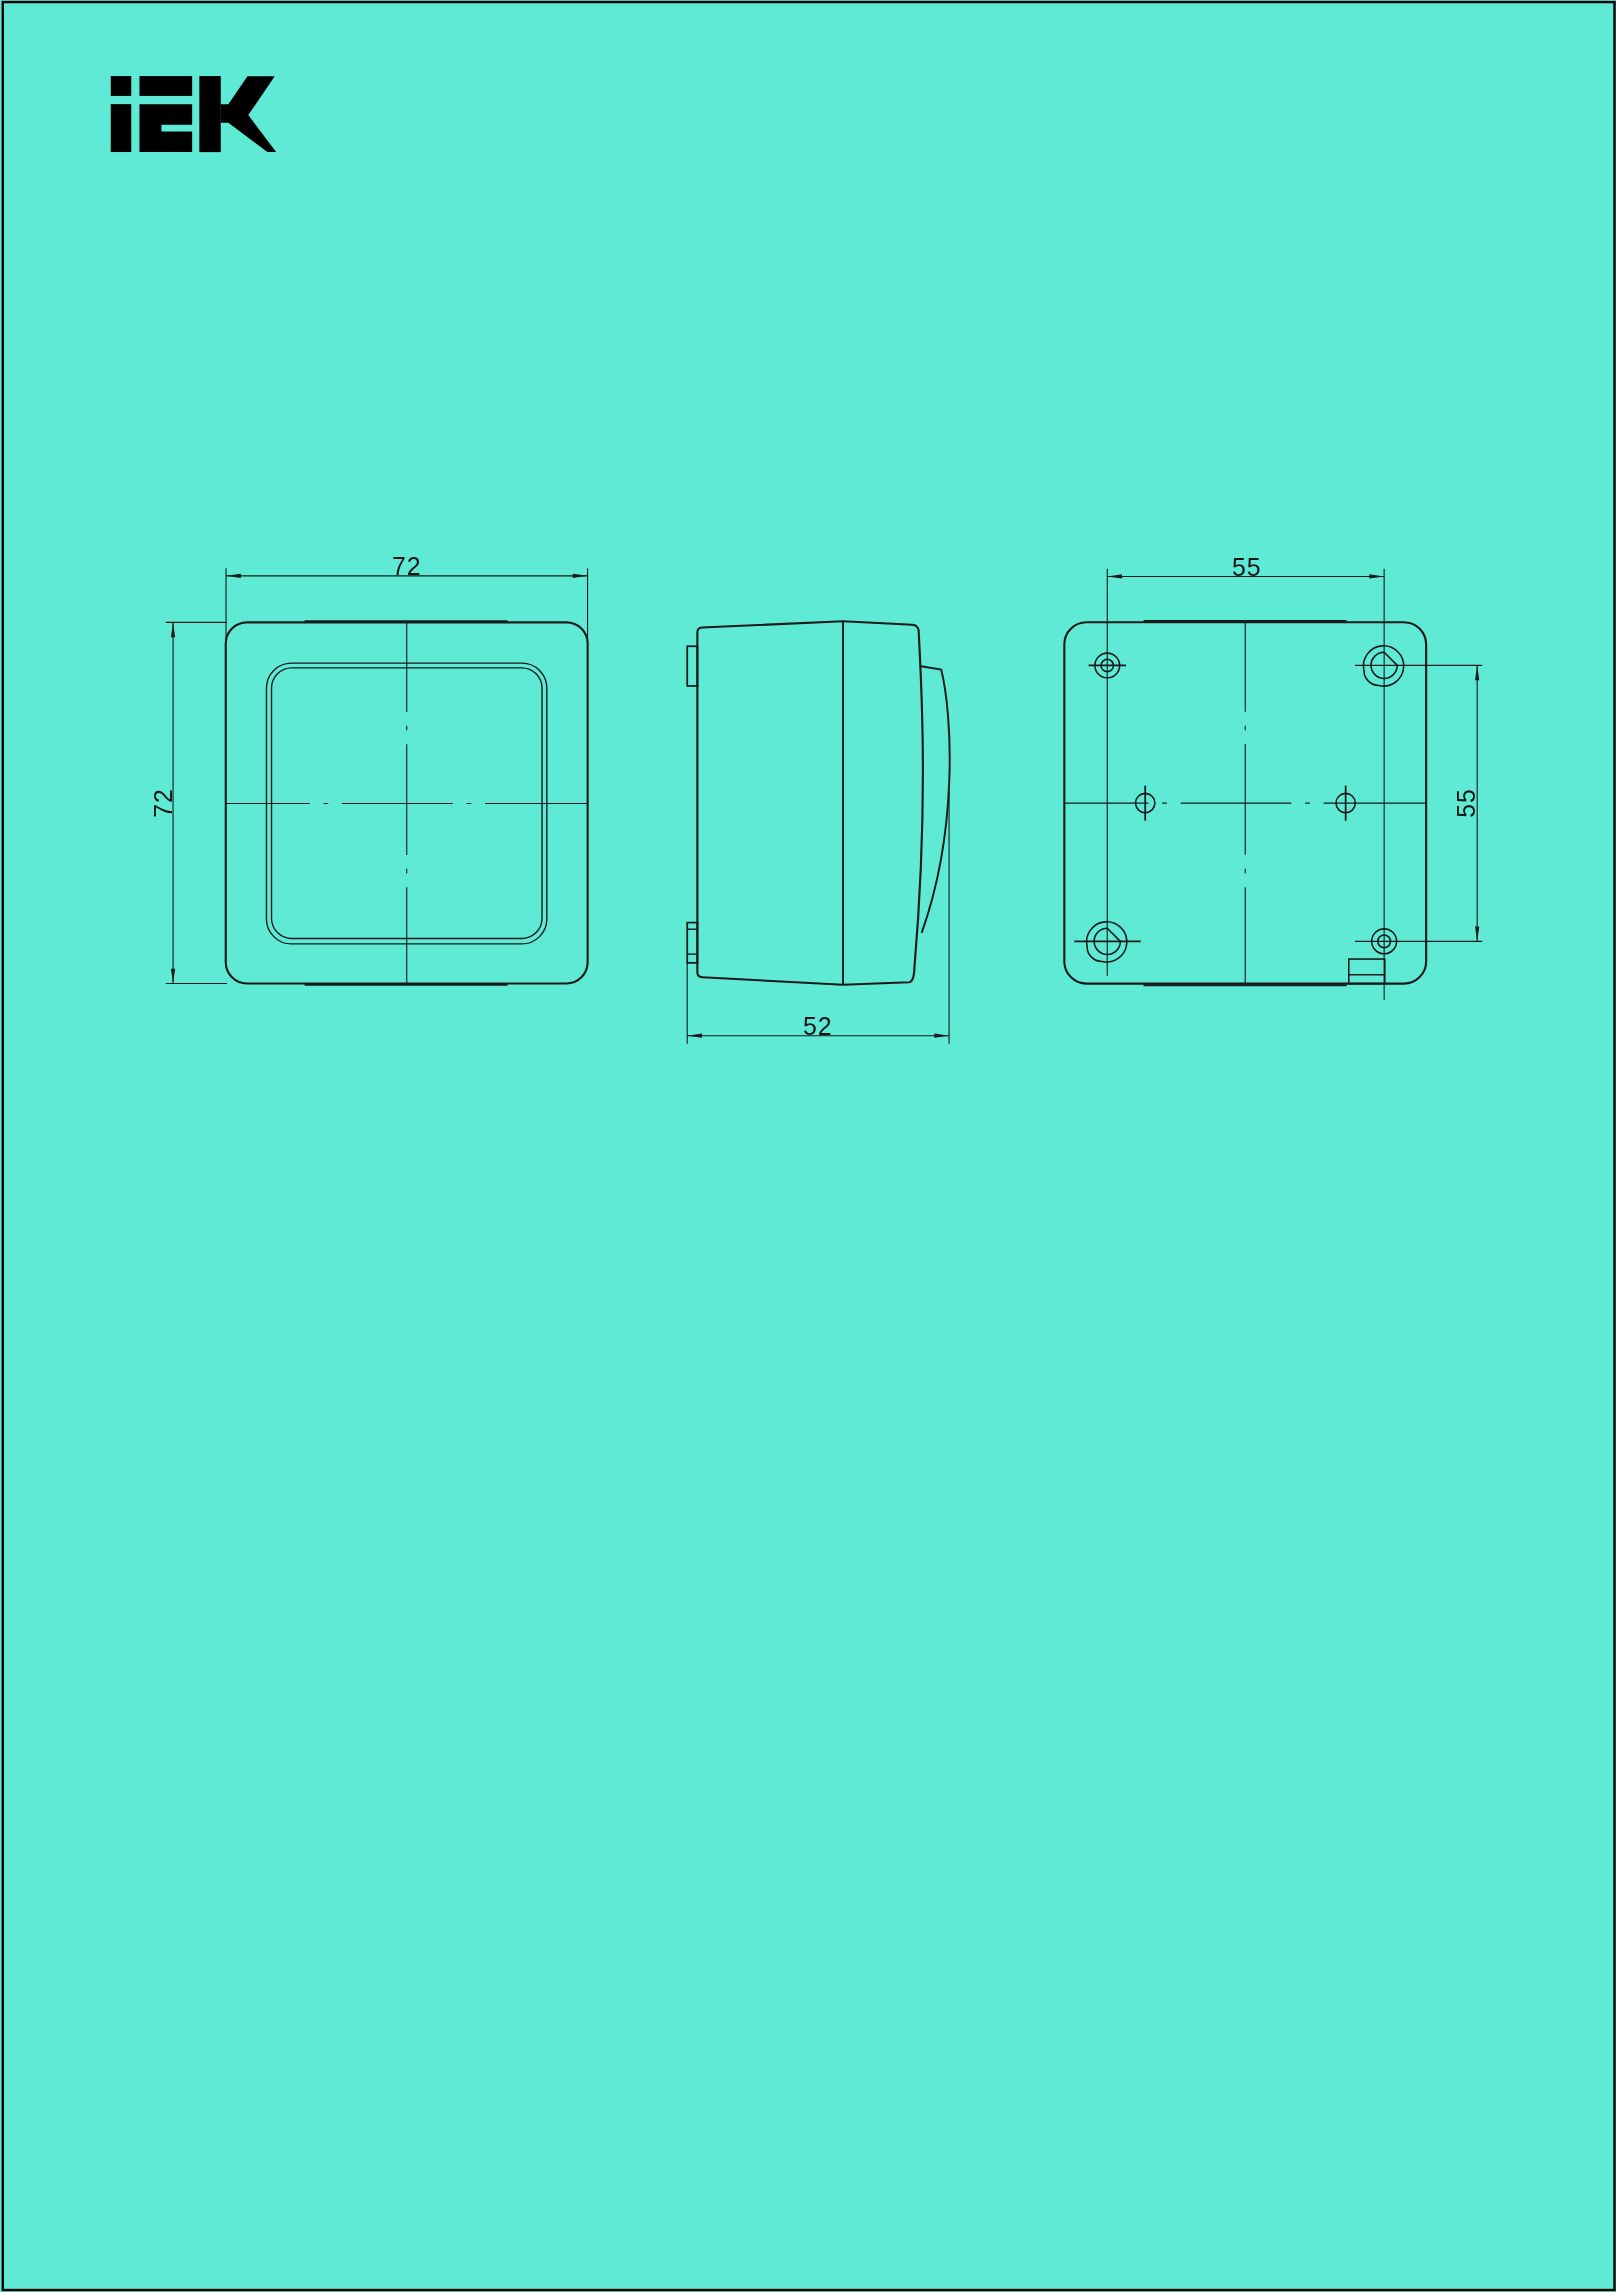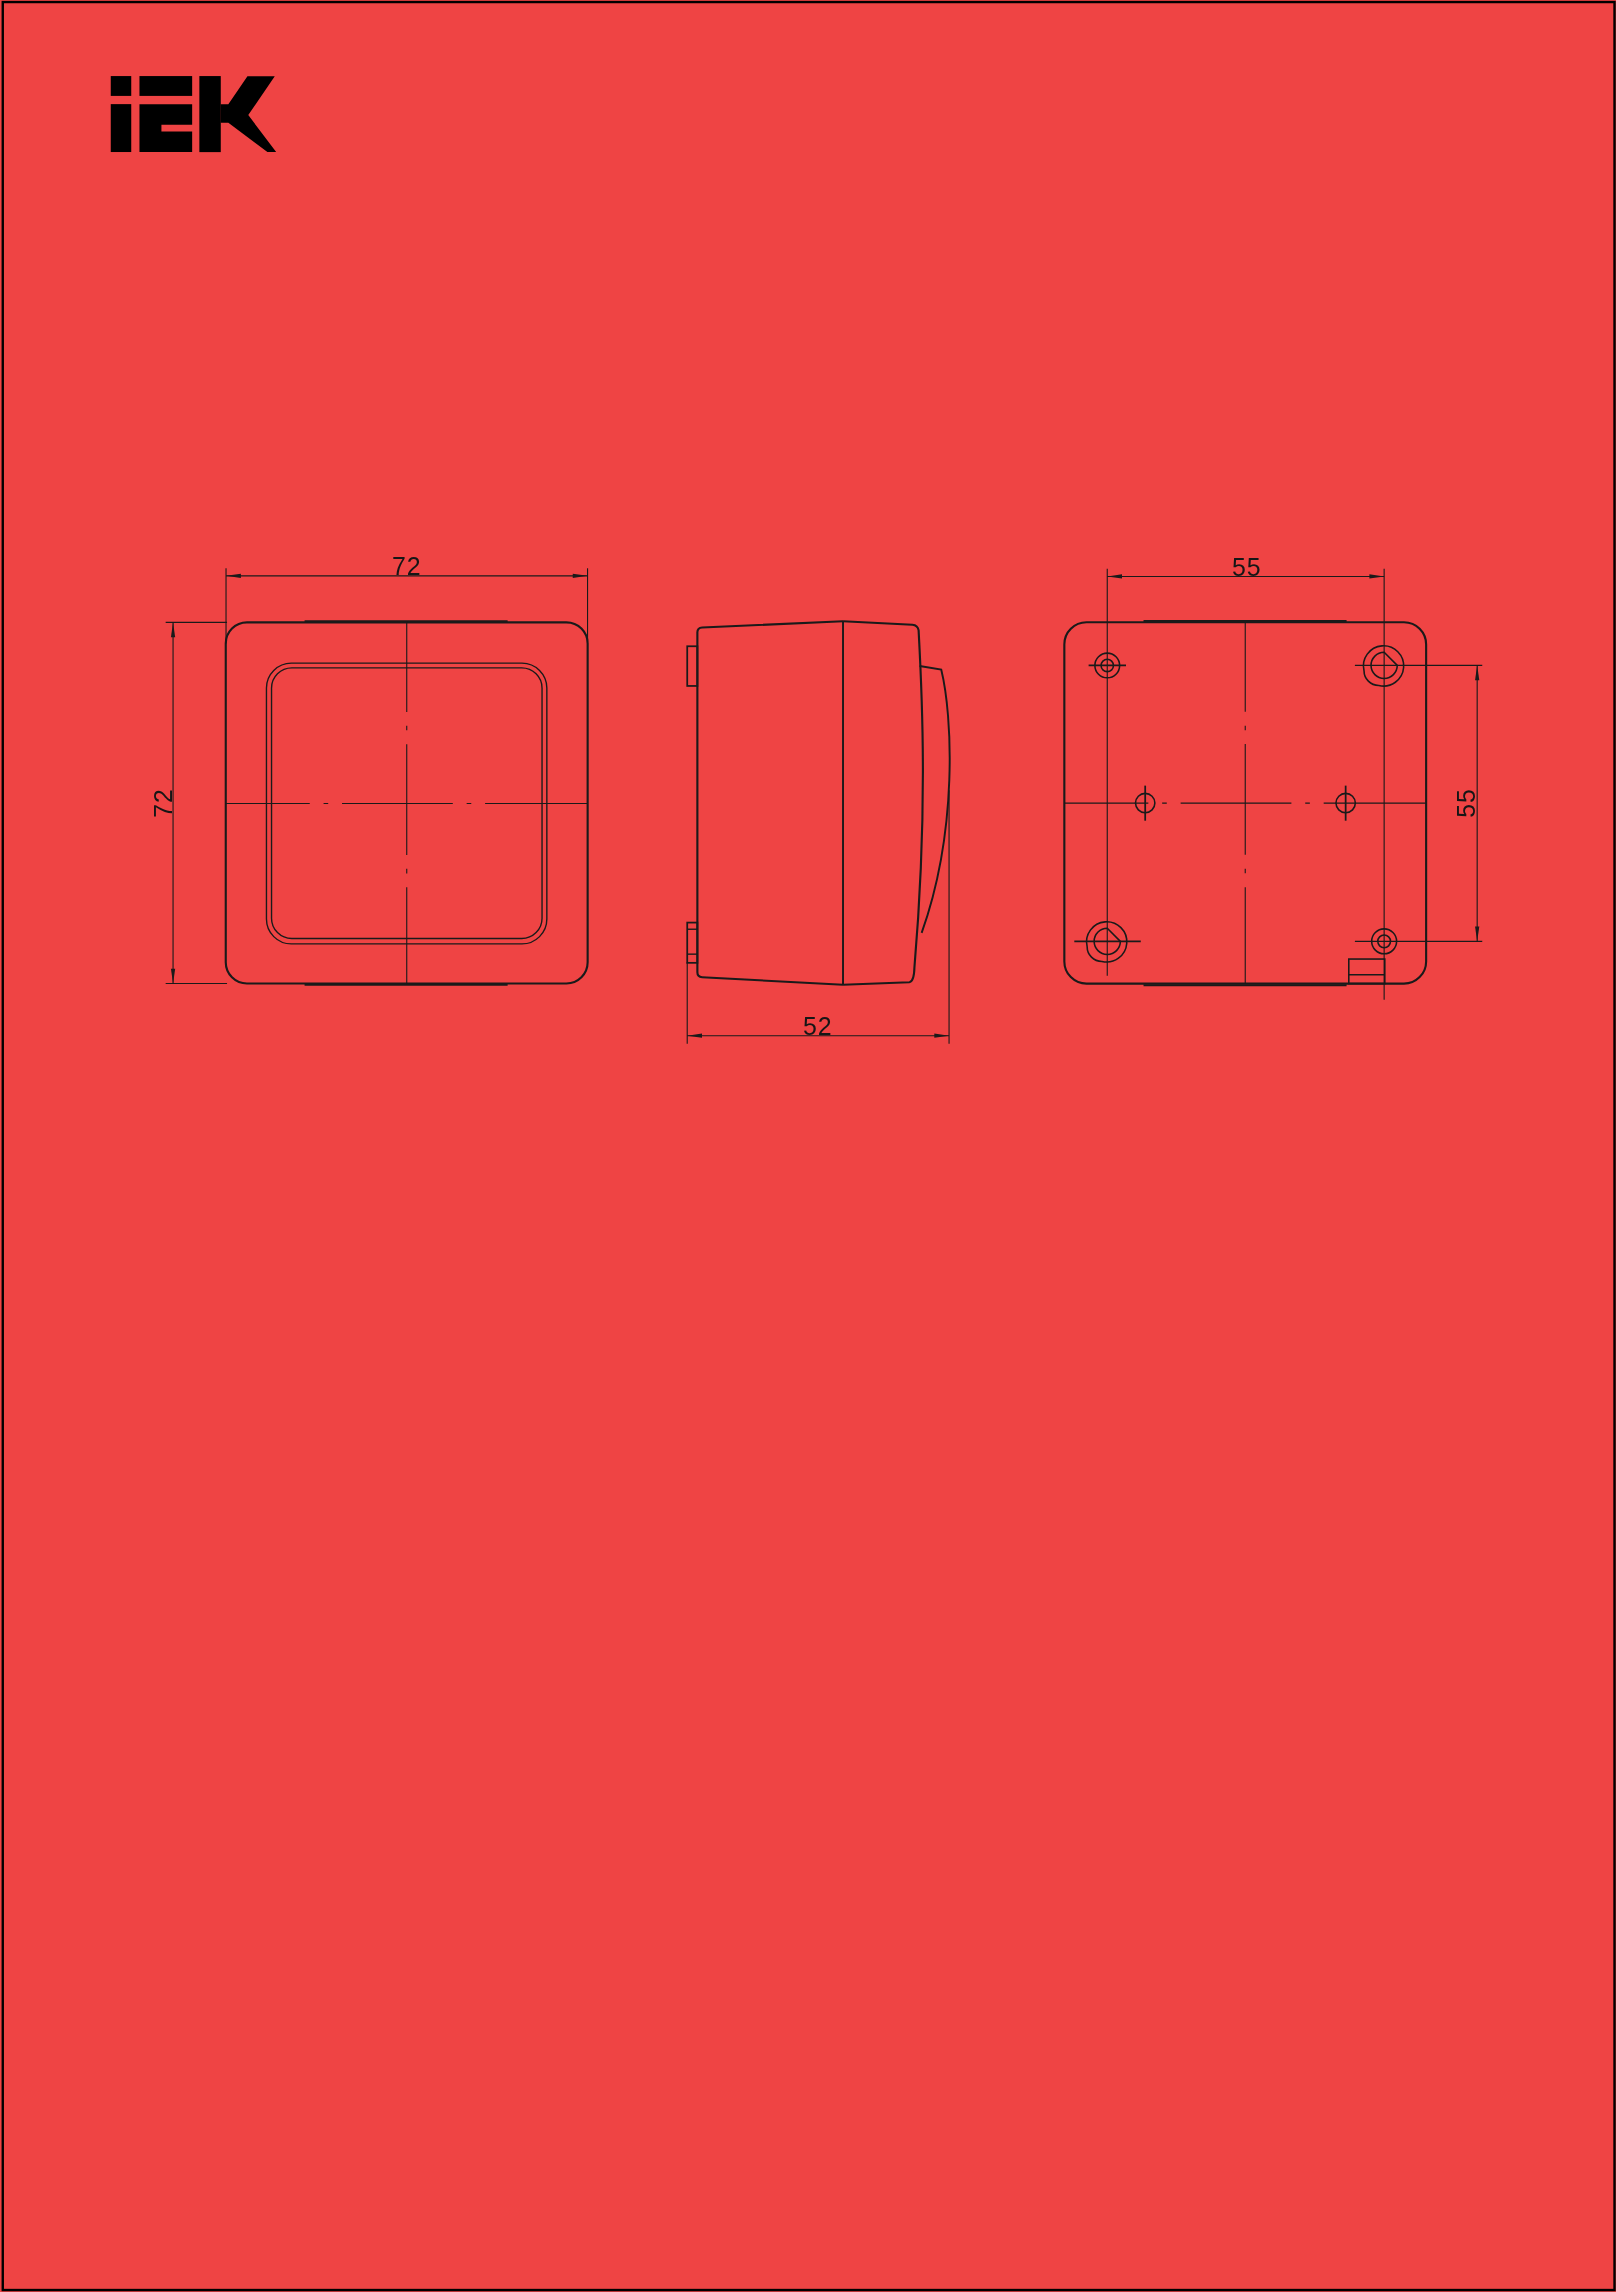--- a/index.html
+++ b/index.html
@@ -1,16 +1,16 @@
 <!DOCTYPE html>
 <html style="font-size:14.8px"><head>
 <meta charset="utf-8">
 <style>
   html,body{margin:0;padding:0;background:#fff;}
-  .page{width:1617px;height:2293px;position:relative;background:#ef4444;overflow:hidden;}
+  .page{width:1617px;height:2293px;position:relative;background:#5eead4;overflow:hidden;}
   svg{display:block;}
   text{font-family:"Liberation Sans",sans-serif;fill:#161616;}
 </style>
 </head>
 <body>
 <div class="page">
 <svg width="1617" height="2293" viewBox="0 0 1752 2484">
 
 <rect x="3" y="2" width="1746.3" height="2479" fill="none" stroke="#000" stroke-width="2.6"></rect>
 

